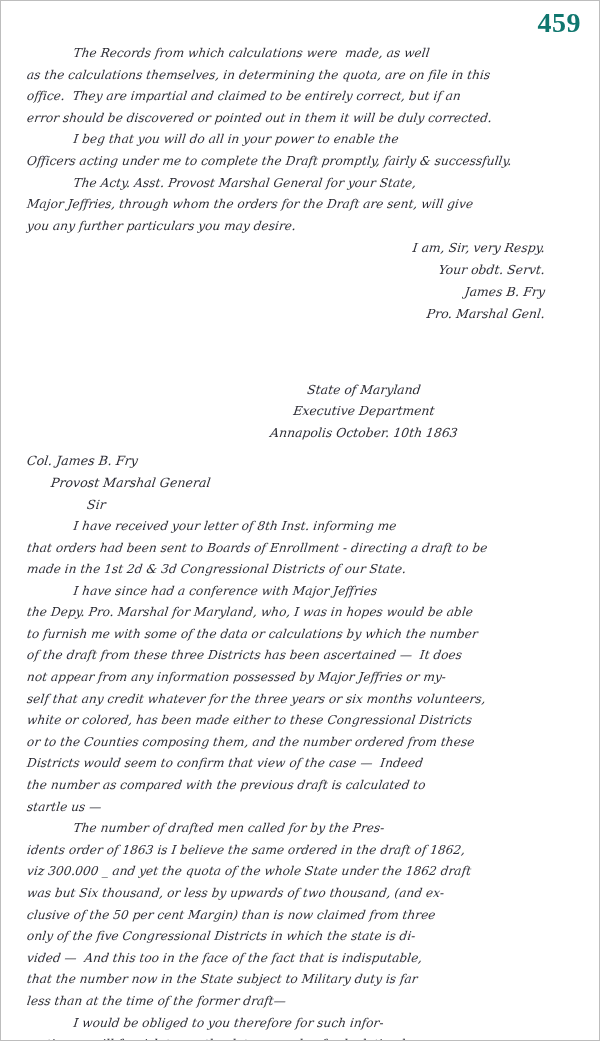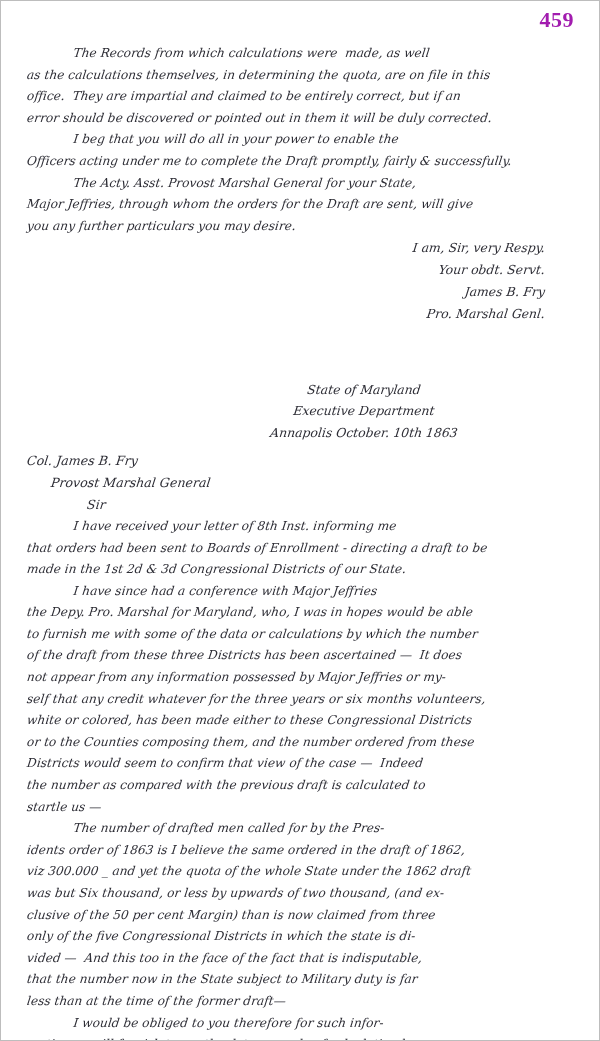--- a/index.html
+++ b/index.html
@@ -15,25 +15,25 @@
     width: 600px;
     height: 1041px;
     background: #ffffff;
     overflow: hidden;
     box-sizing: border-box;
     border: 1px solid #bdbdbd;
   }
   .page-number {
     position: absolute;
     top: 6px;
-    right: 25px;
+    right: 18px;
     font-family: "Liberation Serif", serif;
-    font-size: 22px;
+    font-size: 28px;
     font-weight: bold;
-    color: #a21caf;
+    color: #0f766e;
     letter-spacing: 0.5px;
   }
   .doc-body {
     position: absolute;
     top: 42px;
     left: 26px;
     right: 18px;
     bottom: 4px;
   }
   .block {

